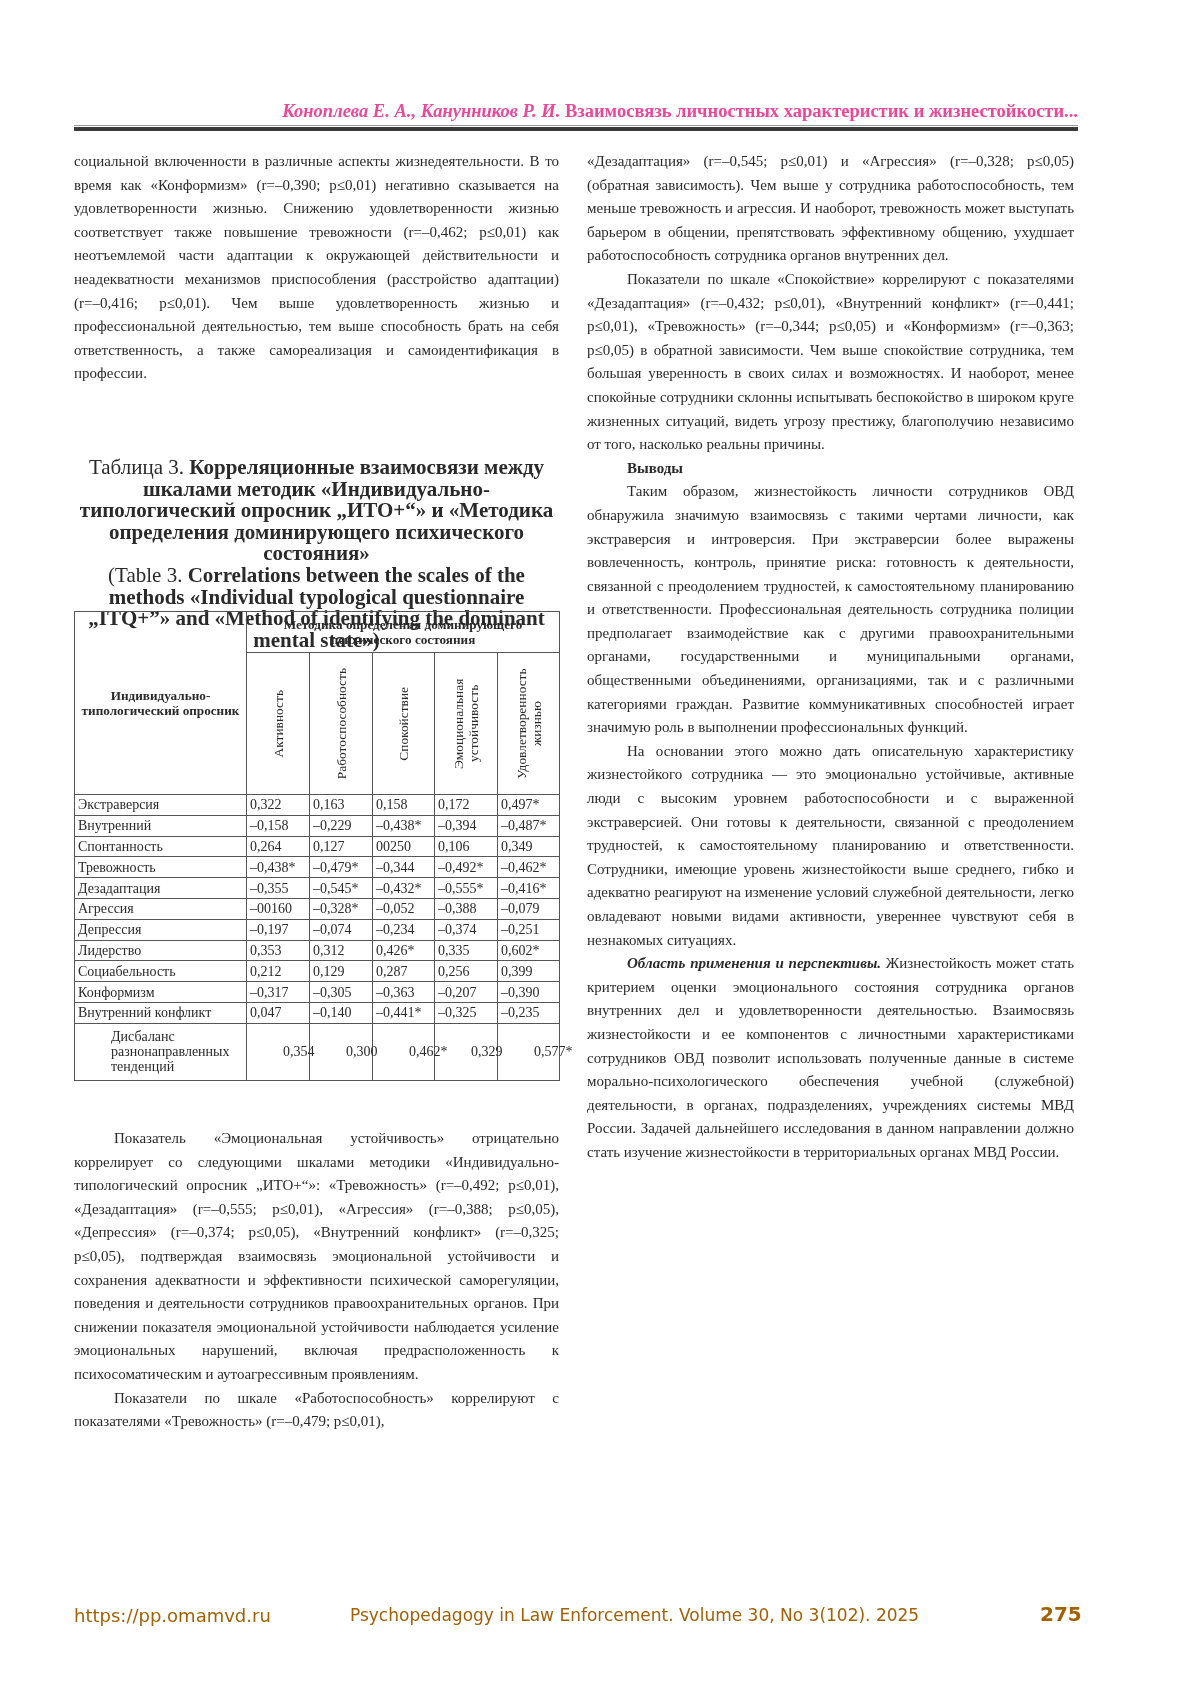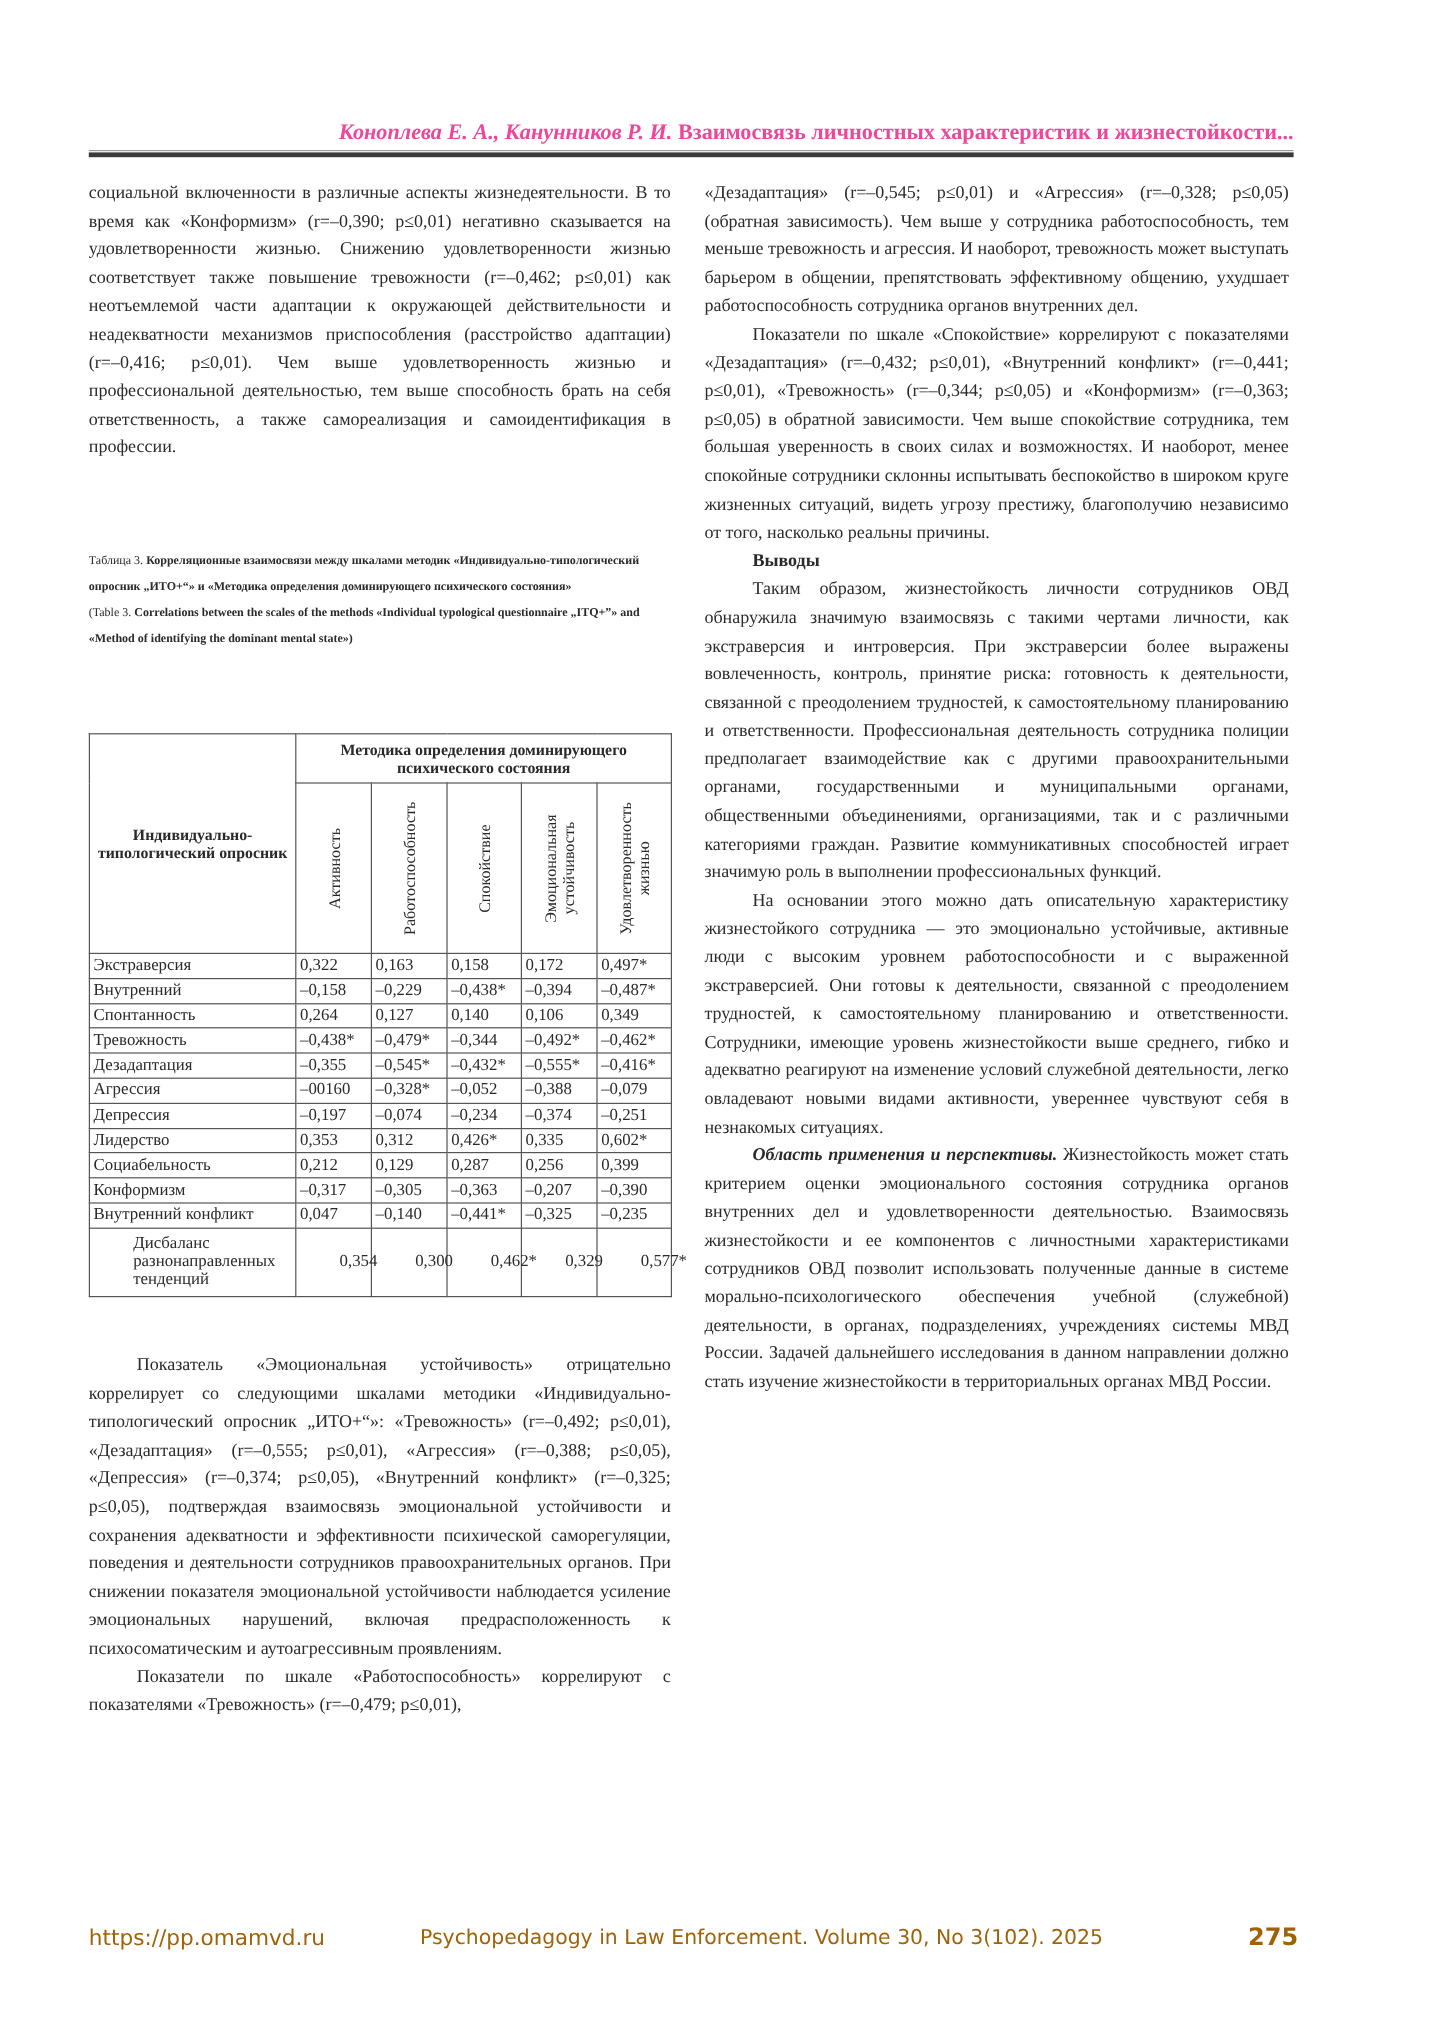--- a/index.html
+++ b/index.html
@@ -12,22 +12,22 @@
   .head-rule-thin { position: absolute; left: 74px; top: 125px; width: 1004px; height: 1px; background: #9a9a9a; }
 
   .col { position: absolute; font-size: 15px; line-height: 23.6px; text-align: justify; }
   .col-left { left: 74px; top: 150px; width: 485px; }
   .col-right { left: 587px; top: 150px; width: 487px; }
   .col p { margin: 0; }
   .indent { text-indent: 40px; }
   .heading { font-weight: bold; text-indent: 40px; margin: 0; }
   .lead-in { font-weight: bold; font-style: italic; }
 
-  .caption { position: absolute; left: 74px; top: 457px; width: 485px; 
-         font-size: 10px; line-height: 21.6px; }
+  .caption { position: absolute; left: 74px; top: 457px; width: 485px; text-align: center;
+         font-size: 21px; line-height: 21.6px; }
   .caption .b { font-weight: bold; }
 
   table.corr { position: absolute; left: 74px; top: 611px; width: 485px; border-collapse: collapse;
          font-size: 14px; table-layout: fixed; }
   table.corr td, table.corr th { border: 1.4px solid #555; padding: 0 3px; }
   table.corr th { font-weight: bold; }
   .h-group { height: 40px; font-size: 13.2px; line-height: 15px; text-align: center; }
   .h-rowhead { font-size: 13.2px; line-height: 15px; text-align: center; }
   .h-rot { height: 141px; padding: 0 !important; vertical-align: middle; }
   .h-rot span { display: block; writing-mode: vertical-rl; transform: rotate(180deg); margin: 0 auto;
@@ -110,21 +110,21 @@
         <td class="val">–0,158</td>
         <td class="val">–0,229</td>
         <td class="val">–0,438*</td>
         <td class="val">–0,394</td>
         <td class="val">–0,487*</td>
       </tr>
       <tr>
         <td class="rowname">Спонтанность</td>
         <td class="val">0,264</td>
         <td class="val">0,127</td>
-        <td class="val">0,140</td>
+        <td class="val">00250</td>
         <td class="val">0,106</td>
         <td class="val">0,349</td>
       </tr>
       <tr>
         <td class="rowname">Тревожность</td>
         <td class="val">–0,438*</td>
         <td class="val">–0,479*</td>
         <td class="val">–0,344</td>
         <td class="val">–0,492*</td>
         <td class="val">–0,462*</td>

